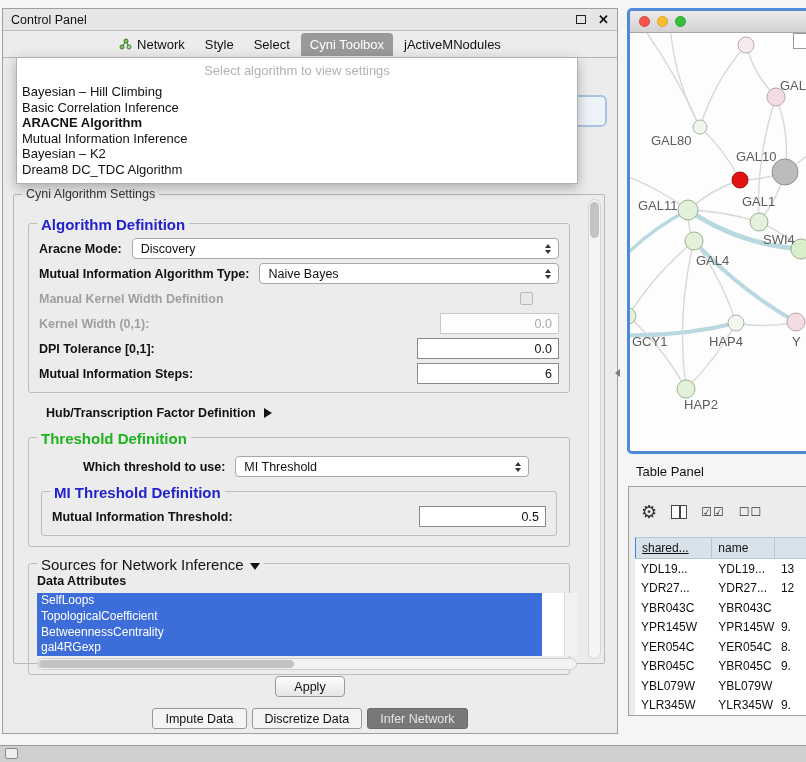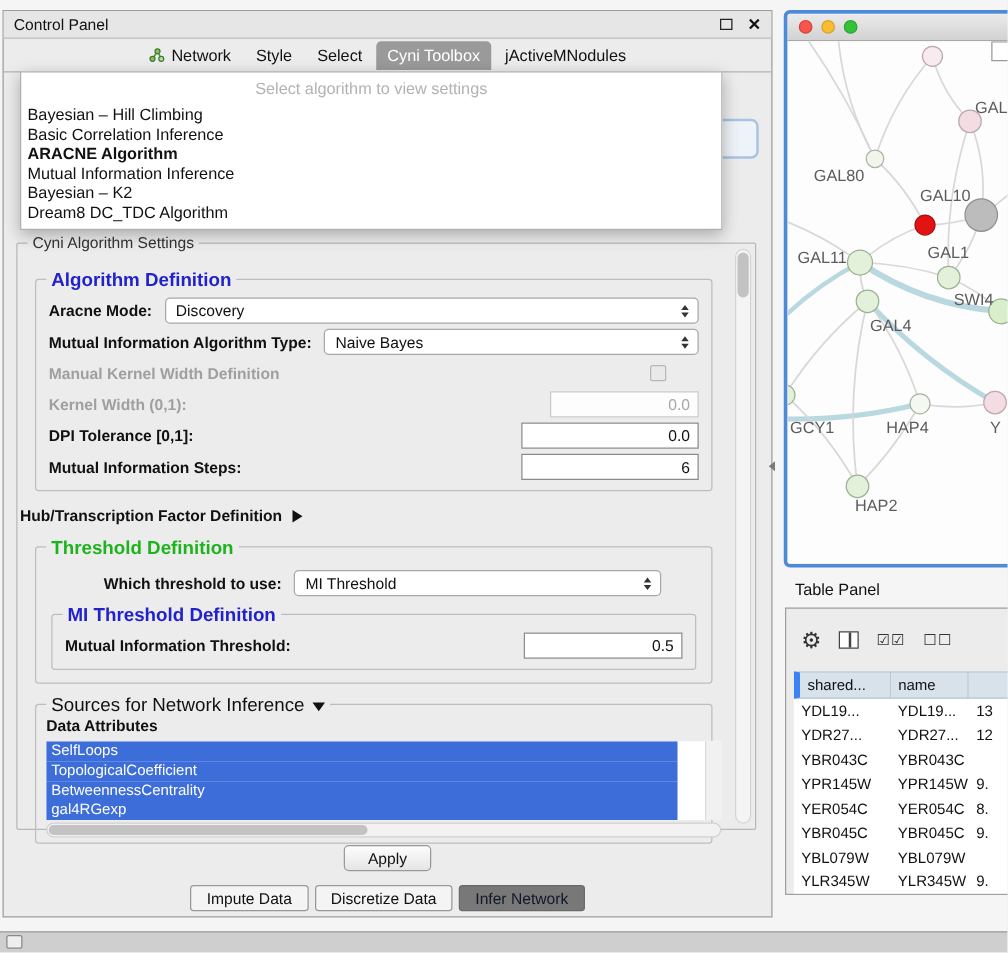--- a/index.html
+++ b/index.html
@@ -47,21 +47,21 @@
   .ctext { flex:1; white-space:nowrap; overflow:hidden; }
   .arrows { display:flex; flex-direction:column; gap:2px; align-items:center; width:12px; }
   .tri-up { width:0; height:0; border-left:3.5px solid transparent; border-right:3.5px solid transparent; border-bottom:4px solid #333; }
   .tri-dn { width:0; height:0; border-left:3.5px solid transparent; border-right:3.5px solid transparent; border-top:4px solid #333; }
 
   .numfield { height:21px; background:#fff; border:1px solid #8a8a8a; display:flex; align-items:center; justify-content:flex-end; font-size:12.5px; padding:0 6px; }
   .numfield.disabled { border-color:#c9c9c9; color:#a8a8a8; background:#fdfdfd; }
   .w119 { width:119px; } .w142 { width:142px; } .w145 { width:127px; }
   .checkbox { width:13px; height:13px; border:1px solid #b8b8b8; background:#e9e9e9; border-radius:2px; margin-right:26px; }
 
-  .hub-row { display:flex; align-items:center; gap:8px; margin:12px 14px 0 0; font-size:12.5px; font-weight:bold; height:16px; }
+  .hub-row { display:flex; align-items:center; gap:8px; margin:12px 14px 0 30px; font-size:12.5px; font-weight:bold; height:16px; }
   .tri-right { width:0; height:0; border-top:5px solid transparent; border-bottom:5px solid transparent; border-left:8px solid #111; }
   .tri-down-s { width:0; height:0; border-left:5px solid transparent; border-right:5px solid transparent; border-top:7px solid #111; display:inline-block; margin-left:6px; vertical-align:middle; }
 
   .grp.threshold { margin-top:16px; padding-bottom:10px; }
   .which-row { display:flex; align-items:center; margin:4px 4px 2px 46px; height:25px; }
   .which-row label { font-size:12.5px; font-weight:bold; white-space:nowrap; }
   .combo.w294 { width:294px; margin-left:10px; }
   .grp.migrp { margin:12px 4px 0 4px; padding:12px 8px 6px 8px; }
 
   .grp.sources { margin-top:16px; padding:8px 6px 4px 6px; }
@@ -69,21 +69,21 @@
   .attr-list { position:relative; margin-left:2px; width:540px; height:63px; background:#fff; overflow:hidden; }
   .attr-item { height:15.75px; line-height:15.5px; background:#3d6dd9; color:#fff; font-size:12px; padding-left:4px; width:505px; white-space:nowrap; }
   .attr-vscroll { position:absolute; right:0; top:0; width:13px; height:100%; background:#f1f1f1; border-left:1px solid #dadada; }
   .attr-hscroll { margin:2px 0 0 2px; width:540px; height:12px; background:#f2f2f2; border:1px solid #d0d0d0; border-radius:6px; position:relative; }
   .attr-hscroll .hthumb { position:absolute; left:1px; top:1px; width:255px; height:8px; background:#c3c3c3; border-radius:4px; }
 
   .apply-btn { position:absolute; left:50%; transform:translateX(-50%); top:667px; width:70px; height:21px; border:1px solid #9a9a9a; border-radius:4px; background:linear-gradient(#fdfdfd,#e5e5e5); font-size:12.5px; display:flex; align-items:center; justify-content:center; }
 
   .bottom-tabs { position:absolute; top:699px; left:0; right:0; display:flex; justify-content:center; gap:5px; }
   .btab { font-size:12.5px; padding:0 12px; border:1px solid #999; border-radius:3px; background:#f4f4f4; height:21px; display:flex; align-items:center; }
-  .btab.selected { background:#787878; color:#0f172a; border-color:#6a6a6a; }
+  .btab.selected { background:#787878; color:#e5e5e5; border-color:#6a6a6a; }
 
   
   .netwin { position:absolute; left:627px; top:8px; width:200px; height:446px; border:3px solid #4e8ad5; border-radius:5px; background:#fcfcfc; overflow:hidden; }
   .net-titlebar { height:22px; background:linear-gradient(#ebebeb,#d2d2d2); border-bottom:1px solid #a8a8a8; display:flex; align-items:center; gap:7px; padding:0 9px; }
   .light { width:11px; height:11px; border-radius:50%; }
   .light.red { background:#f9554c; border:1px solid #d4443c; }
   .light.yellow { background:#f9bd2f; border:1px solid #d9a32a; }
   .light.green { background:#35c23a; border:1px solid #2ba531; }
   .net-canvas { position:relative; width:100%; height:calc(100% - 22px); background:#fdfdfd; overflow:hidden; }
   .net-toolbox { position:absolute; left:163px; top:0; width:24px; height:16px; background:#fff; border:1px solid #9a9a9a; }
@@ -93,21 +93,21 @@
   .tp-label { position:absolute; left:636px; top:464px; font-size:13px; }
   .tablewin { position:absolute; left:628px; top:486px; width:185px; height:230px; border:1px solid #9f9f9f; background:#ececec; overflow:hidden; }
   .tp-toolbar { height:50px; display:flex; align-items:center; gap:14px; padding:0 12px; }
   .gear { font-size:18px; color:#333; line-height:1; }
   .col-icon { width:16px; height:14px; border:1.5px solid #444; position:relative; background:#fff; }
   .col-icon::after { content:""; position:absolute; left:50%; top:0; bottom:0; width:1.5px; background:#444; }
   .chk-ico { font-size:12px; color:#333; letter-spacing:1px; }
   .tp-table { position:absolute; top:50px; left:6px; right:0; bottom:0; background:#fff; overflow:hidden; }
   .thead { display:flex; }
   .th { height:22px; background:#d7e2eb; border:1px solid #b9c5cf; border-left:none; font-size:12px; display:flex; align-items:center; padding-left:6px; }
-  .th:first-child { border-left:5px solid #3b82f6; }
+  .th:first-child { border-left:1px solid #3b82f6;text-decoration:underline; }
   .tr { display:flex; }
   .td { height:19.5px; font-size:12px; display:flex; align-items:center; padding-left:6px; white-space:nowrap; overflow:hidden; }
   .c0 { width:84px; } .c1 { width:68px; } .c2 { width:40px; }
 
   
   .bottom-bar { position:absolute; left:0; right:0; bottom:0; height:17px; background:#cfcfcf; border-top:1px solid #9c9c9c; }
   .mini-icon { position:absolute; left:5px; bottom:3px; width:13px; height:11px; border:1.5px solid #888; background:#eee; border-radius:2px; }
 </style>
 </head>
 <body>

